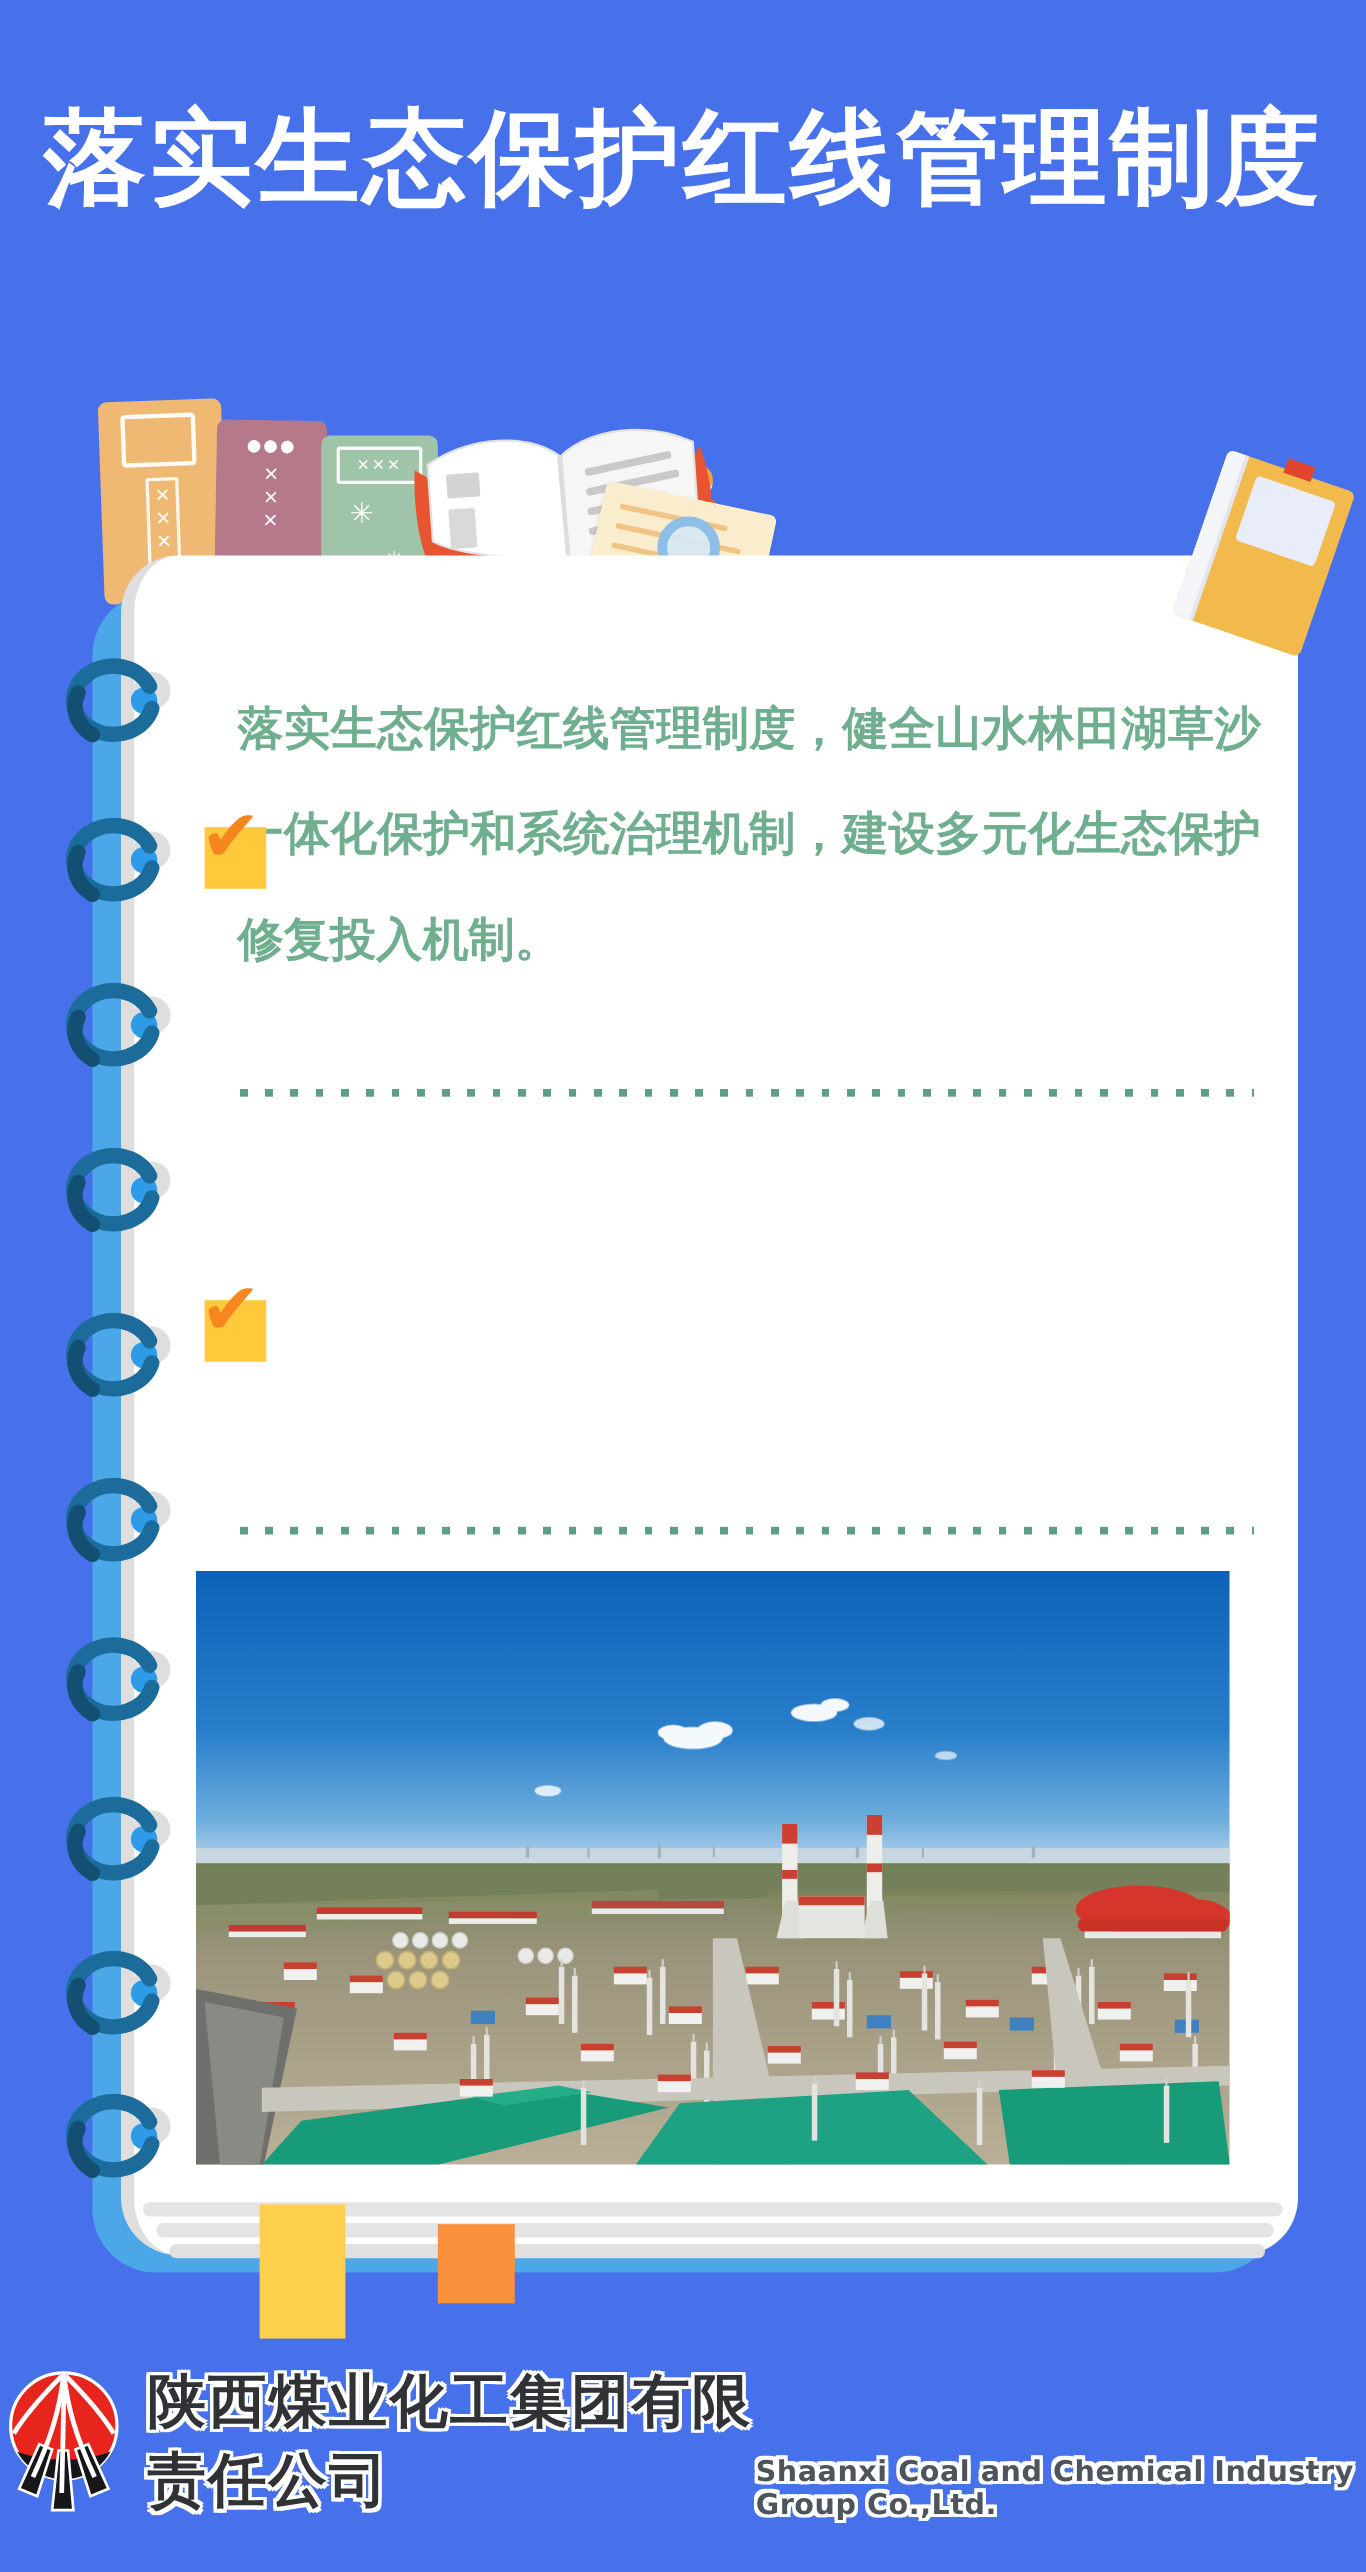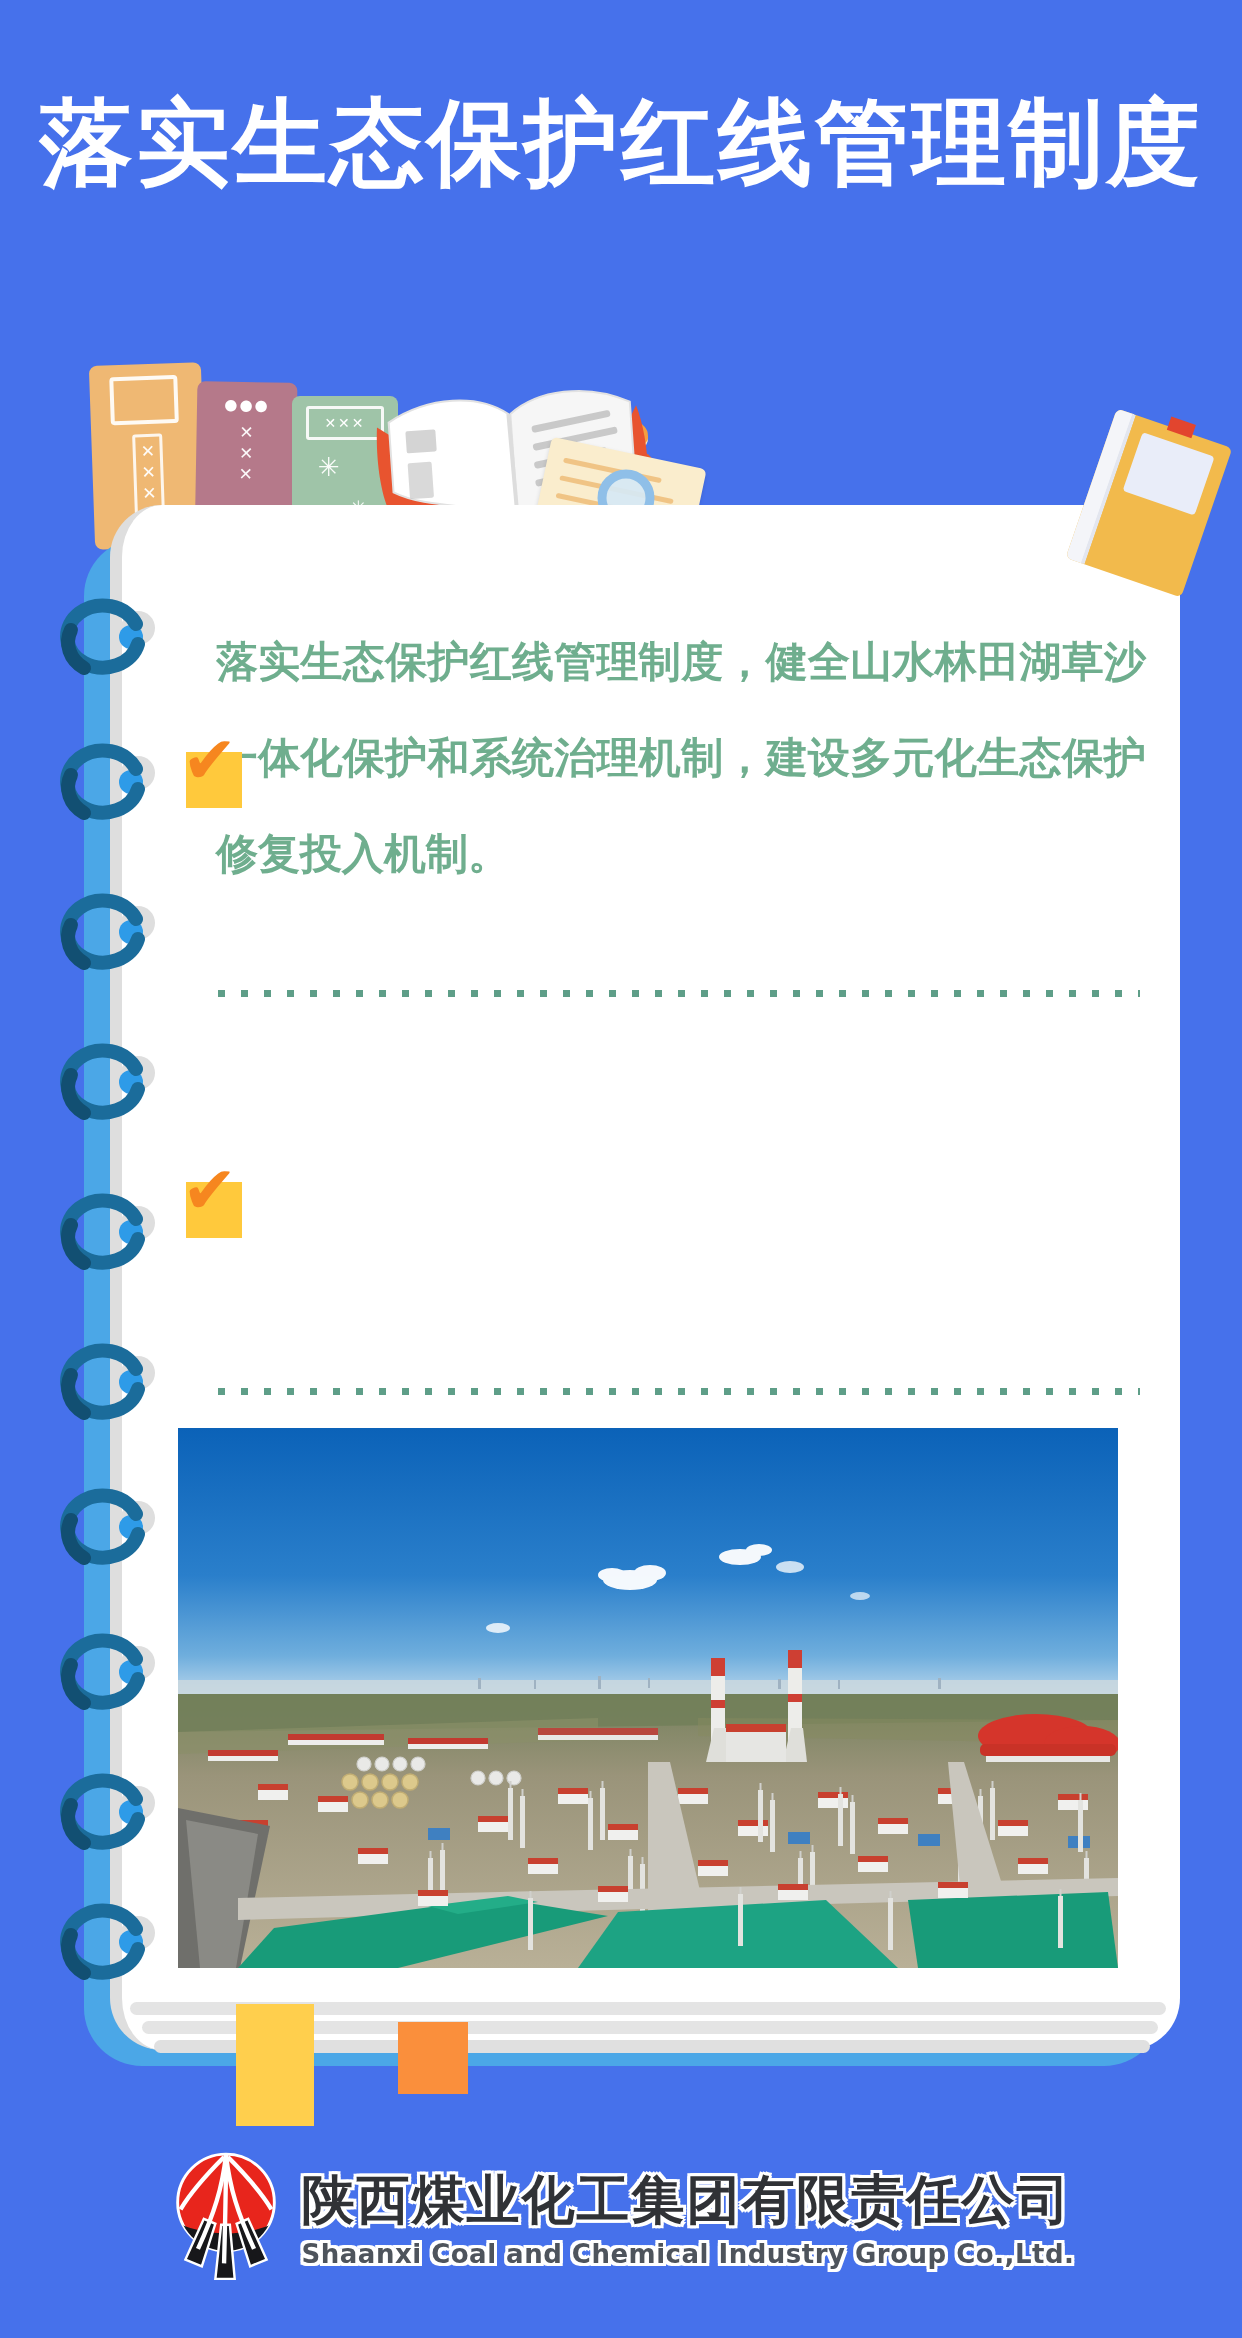--- a/index.html
+++ b/index.html
@@ -90,21 +90,21 @@
 
   
   .ribbon { position:absolute; z-index:6; }
   .ribbon-y { left:236px; top:2004px; width:78px; height:122px; background:#FFCF4D; }
   .ribbon-o { left:398px; top:2022px; width:70px; height:72px; background:#FA8F3C; }
 
   
   .footer { position:absolute; left:0; top:2148px; width:100%; display:flex;
             justify-content:center; align-items:center; gap:18px; }
   .logo { width:116px; height:138px; flex:0 0 auto; }
-  .company { display:flex; flex-direction:column; align-items:flex-start; }
+  .company { display:flex; flex-direction:row; align-items:flex-end; }
   .outline { text-shadow:-3px -3px 0 #fff,3px -3px 0 #fff,-3px 3px 0 #fff,3px 3px 0 #fff,
              -3px 0 0 #fff,3px 0 0 #fff,0 -3px 0 #fff,0 3px 0 #fff; }
   .company-cn { font-size:53px; font-weight:800; color:#303236; letter-spacing:2px; }
   .company-en { font-size:26px; font-weight:700; color:#4E545C; letter-spacing:.5px; margin-top:2px; }
 </style>
 </head>
 <body>
 
 <div class="poster">
 

